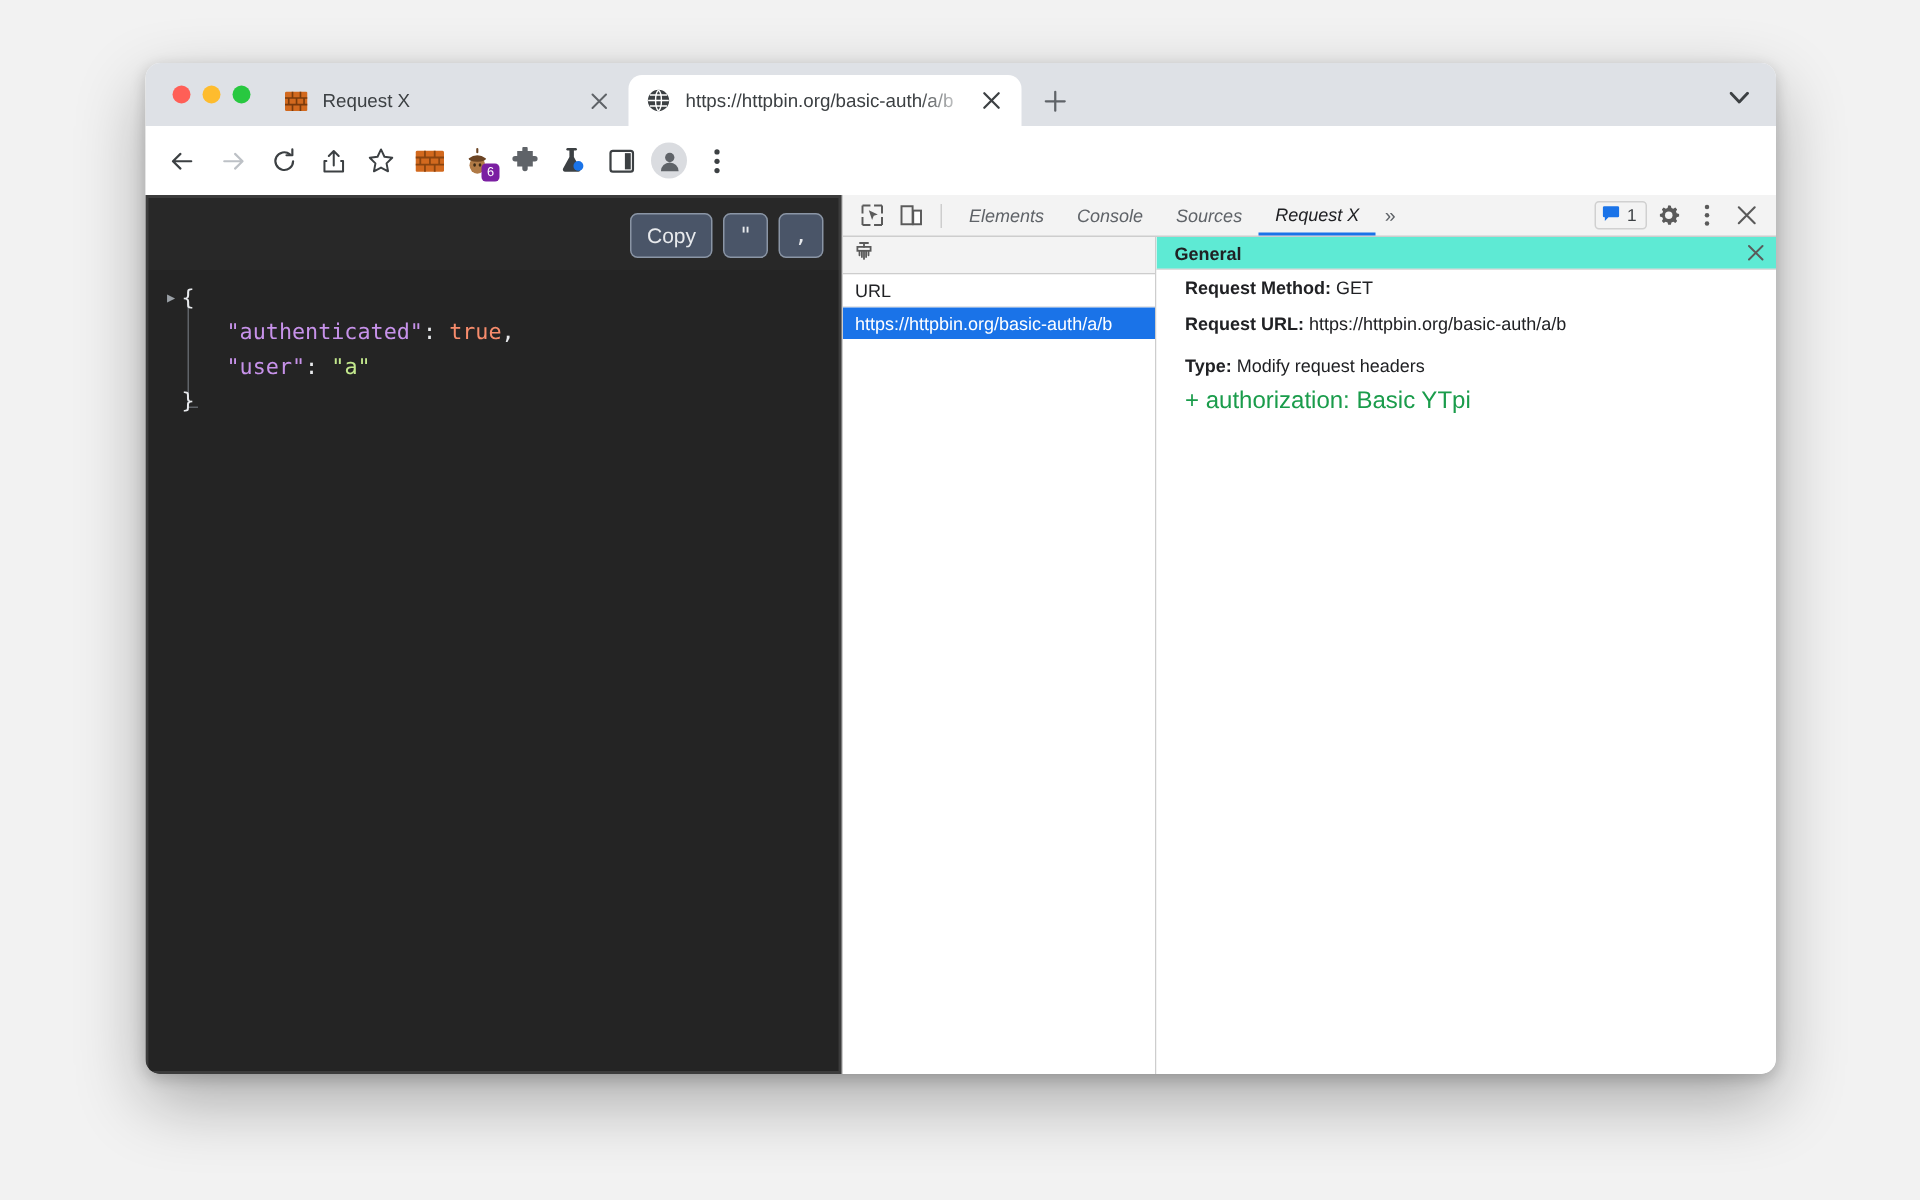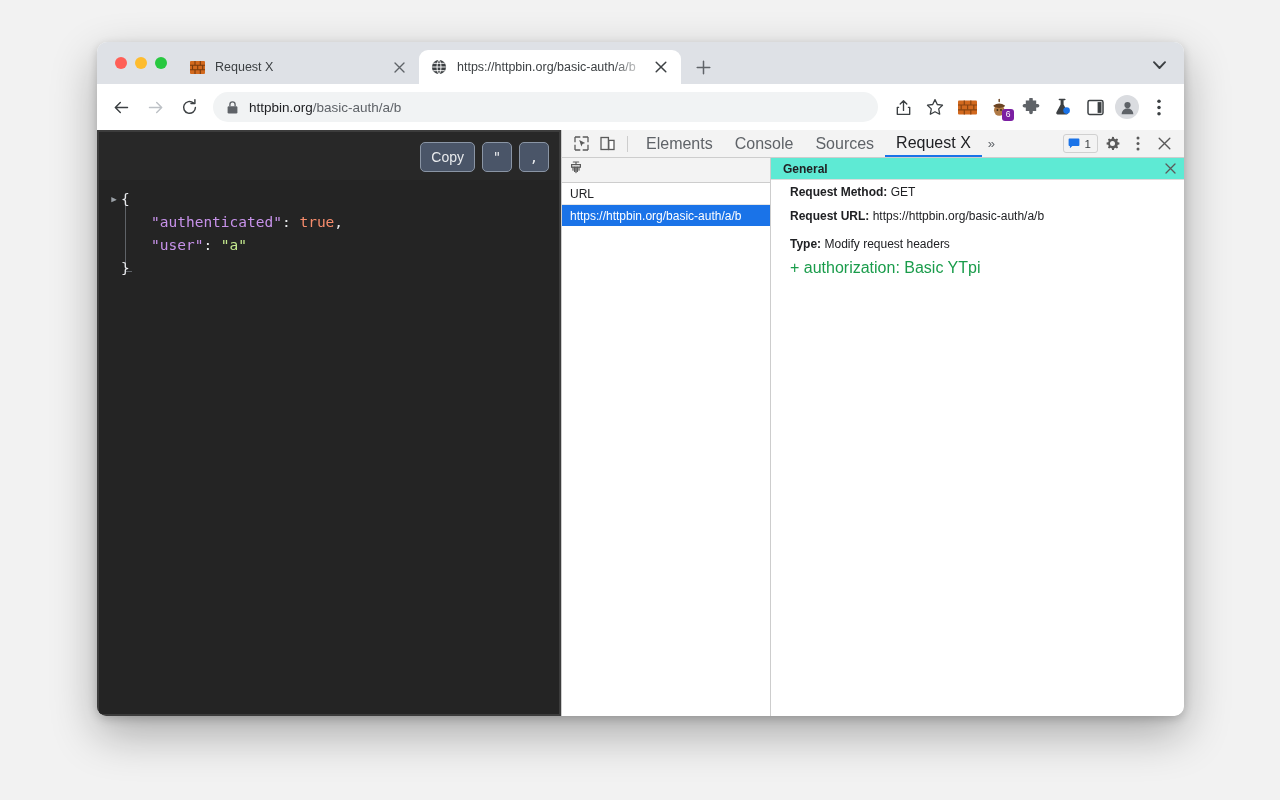--- a/index.html
+++ b/index.html
@@ -263,27 +263,28 @@
     width: 26px; height: 24px;
     display: flex; align-items: center; justify-content: center;
     color: #5a5a5a;
   }
   .dt-sep {
     width: 1px; height: 16px;
     background: #cdcdcd;
     margin: 0 7px;
   }
   .dt-tab {
-    font-size: 16px;
+    font-size: 12px;
     color: #5f6368;
     padding: 0 11px;
     height: 27px;
     display: flex;
     align-items: center;
     white-space: nowrap;
+    font-style: italic;
   }
   .dt-tab.active {
     color: #202124;
     border-bottom: 2px solid #1a73e8;
   }
   .dt-more {
     font-size: 13px;
     color: #5f6368;
     padding: 0 6px;
     display: flex; align-items: center; height: 27px;
@@ -456,29 +457,20 @@
           <path d="M3.5 9.5 H15.4 M10.7 4.6 L15.7 9.5 L10.7 14.4" stroke="#bdc1c6" stroke-width="1.45" fill="none" stroke-linecap="round" stroke-linejoin="round"></path>
         </svg>
     </div>
     <div class="nav-btn">
       <svg width="19" height="19" viewBox="0 0 19 19">
         <path d="M15.4 9.5 A5.9 5.9 0 1 1 13.3 4.9" stroke="#3c4043" stroke-width="1.45" fill="none" stroke-linecap="round"></path>
         <path d="M14.9 1.6 L14.9 5.5 L11 5.5" stroke="#3c4043" stroke-width="1.45" fill="none" stroke-linecap="round" stroke-linejoin="round"></path>
       </svg>
     </div>
 
-    <div id="omnibox">
-      <span class="lock">
-        <svg width="11" height="13" viewBox="0 0 11 13">
-          <rect x="0.6" y="5.3" width="9.8" height="7.2" rx="1.2" fill="#5f6368"></rect>
-          <path d="M2.9 5.3 V3.5 A2.6 2.6 0 0 1 8.1 3.5 V5.3" stroke="#5f6368" stroke-width="1.35" fill="none"></path>
-        </svg>
-      </span>
-      <span class="url-text"><span class="url-host">httpbin.org</span><span>/basic-auth/a/b</span></span>
-    </div>
 
     <div class="tb-icon">
       <svg width="17" height="17" viewBox="0 0 17 17">
         <path d="M8.5 11.4 V1.8 M5.2 5 L8.5 1.7 L11.8 5" stroke="#3c4043" stroke-width="1.35" fill="none" stroke-linecap="round" stroke-linejoin="round"></path>
         <path d="M3.6 8.3 H2.3 V15.3 H14.7 V8.3 H13.4" stroke="#3c4043" stroke-width="1.35" fill="none" stroke-linecap="round" stroke-linejoin="round"></path>
       </svg>
     </div>
     <div class="tb-icon">
       <svg width="18" height="18" viewBox="0 0 18 18">
           <path d="M9 1.6 L11.3 6.5 L16.5 7.2 L12.7 10.9 L13.7 16.2 L9 13.7 L4.3 16.2 L5.3 10.9 L1.5 7.2 L6.7 6.5 Z" stroke="#3c4043" stroke-width="1.3" fill="none" stroke-linejoin="round"></path>

